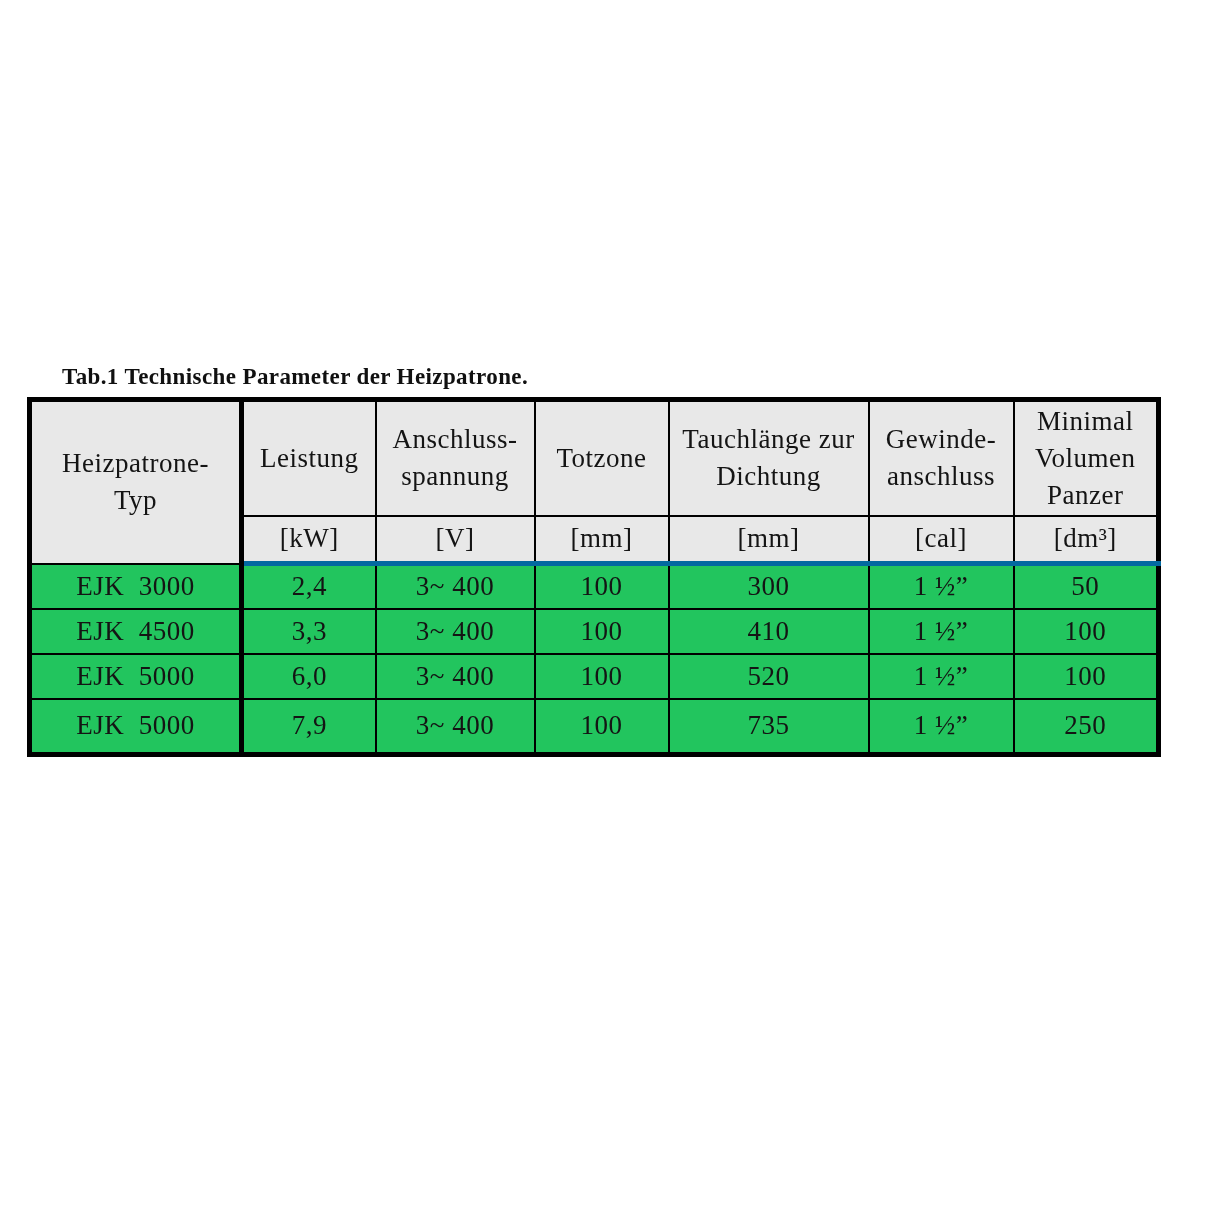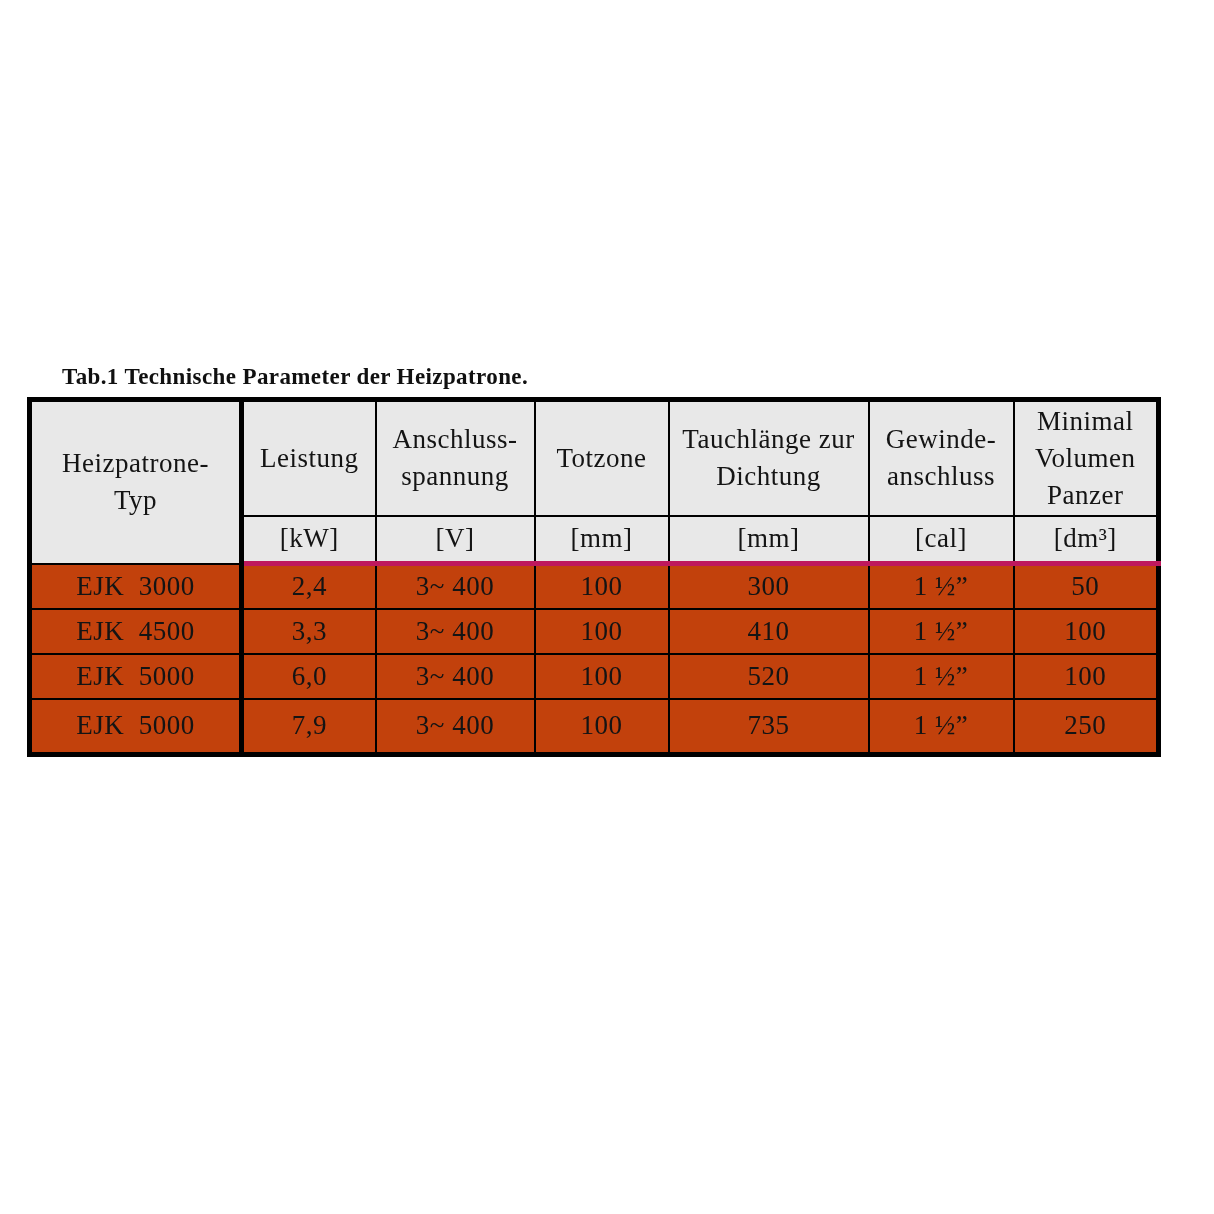--- a/index.html
+++ b/index.html
@@ -46,26 +46,26 @@
   
   table.params th {
     background: #e8e8e8;
     font-weight: normal;
     font-size: 27px;
     line-height: 37px;
     white-space: pre-line;
   }
   tr.names { height: 116px; }
   tr.units { height: 48px; }
-  tr.units th { border-bottom: 5px solid #be185d; line-height: normal; }
+  tr.units th { border-bottom: 5px solid #0369a1; line-height: normal; }
   th.typ   { border-bottom: 5px solid #000000; }
   .thick-right { border-right: 5px solid #000000 !important; }
   
   table.params td {
-    background: #c2410c;
+    background: #22c55e;
     font-size: 27px;
     white-space: pre-wrap;
   }
   tbody tr { height: 45px; }
   tbody tr.tall { height: 56px; }
 </style>
 </head>
 <body>
 
 <div class="page">

